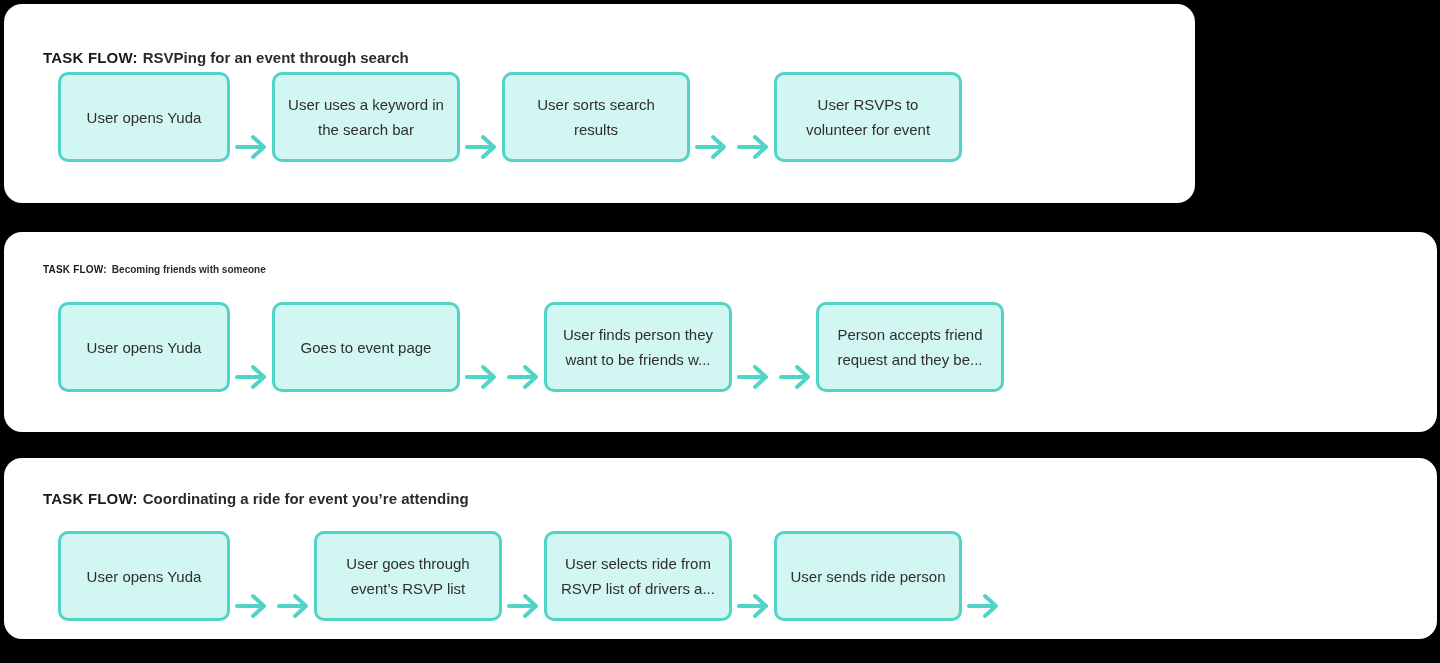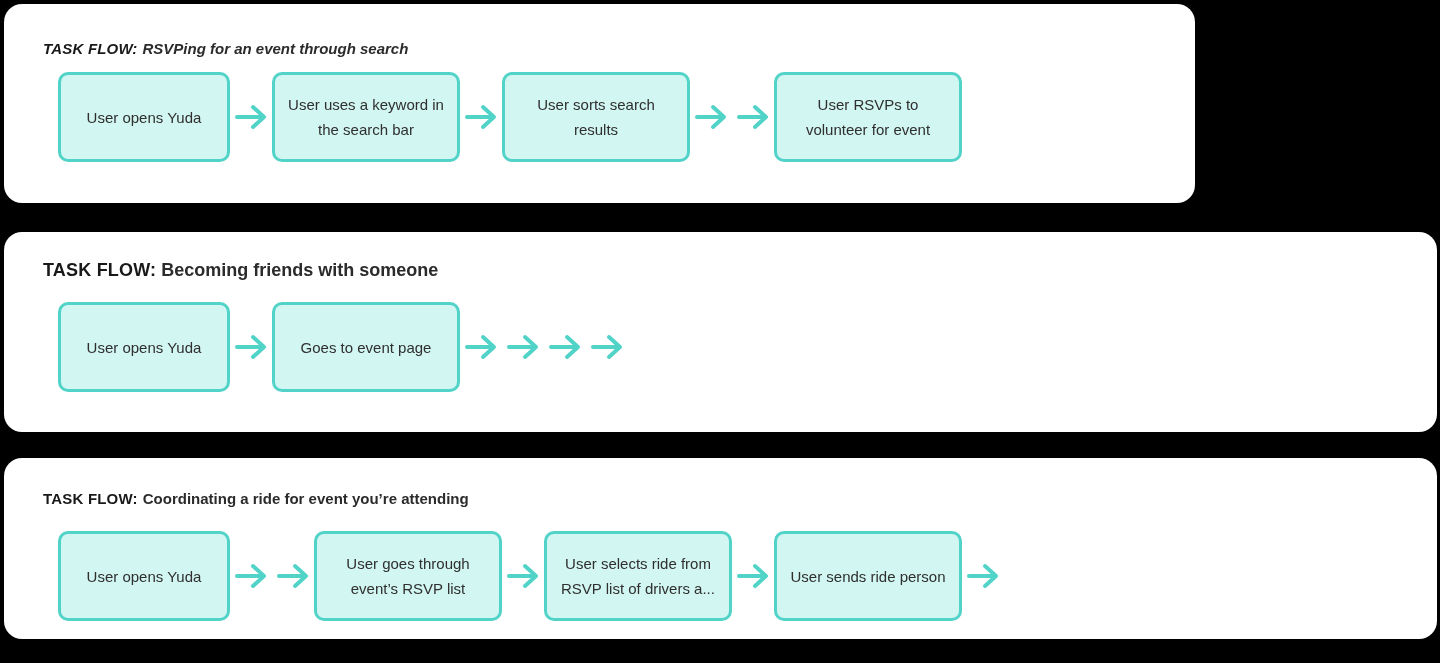--- a/index.html
+++ b/index.html
@@ -27,35 +27,35 @@
   .panel-3 { left: 4px;  top: 458px; width: 1433px; height: 181px; }
 
   .panel-title {
     position: absolute;
     left: 39px;
     font-size: 15px;
     line-height: 20px;
     color: var(--title-text, #2b2b2b);
     white-space: nowrap;
   }
-  .panel-1 .panel-title { top: 35px; font-style: italic; }
+  .panel-1 .panel-title { top: 44px; }
   .panel-2 .panel-title { top: 28px; }
   .panel-3 .panel-title { top: 31px; }
   .panel-title .label {
     font-weight: 700;
     color: var(--title-label-text, #191919);
     letter-spacing: 0.2px;
   }
   .panel-title .text { margin-left: 5px; }
 
   .flow-row {
     position: absolute;
     left: 54px;
     display: flex;
-    align-items: center;
+    align-items: flex-end;
   }
   .panel-1 .flow-row { top: 68px; }
   .panel-2 .flow-row { top: 70px; }
   .panel-3 .flow-row { top: 73px; }
 
   .step-box {
     flex: none;
     box-sizing: border-box;
     width: 188px;
     height: 90px;
@@ -135,21 +135,21 @@
             </g>
           </svg>
         </div>
         <div class="step-box">
           <span>User RSVPs to volunteer for event</span>
         </div>
       </div>
   </section>
 
   <section class="panel panel-2">
-    <h2 class="panel-title" style="margin:0;font-size:18px;">
+    <h2 class="panel-title" style="margin:0;font-size:10px;">
       <span class="label">TASK FLOW:</span><span class="text">Becoming friends with someone</span>
     </h2>
     <div class="flow-row">
         <div class="step-box first">
           <span>User opens Yuda</span>
         </div>
         <div class="arrow-cell">
           <svg width="34" height="30" viewBox="0 0 34 30" aria-hidden="true">
             <g fill="none" stroke="currentColor" stroke-width="4" stroke-linecap="round" stroke-linejoin="round">
               <path d="M3 15 H29"></path>
@@ -169,35 +169,41 @@
           </svg>
         </div>
         <div class="arrow-cell">
           <svg width="34" height="30" viewBox="0 0 34 30" aria-hidden="true">
             <g fill="none" stroke="currentColor" stroke-width="4" stroke-linecap="round" stroke-linejoin="round">
               <path d="M3 15 H29"></path>
               <path d="M19 5 L30 15 L19 25"></path>
             </g>
           </svg>
         </div>
-        <div class="arrow-cell">
-          <svg width="34" height="30" viewBox="0 0 34 30" aria-hidden="true">
-            <g fill="none" stroke="currentColor" stroke-width="4" stroke-linecap="round" stroke-linejoin="round">
-              <path d="M3 15 H29"></path>
-              <path d="M19 5 L30 15 L19 25"></path>
-            </g>
-          </svg>
-        </div>
-        <div class="arrow-cell">
-          <svg width="34" height="30" viewBox="0 0 34 30" aria-hidden="true">
-            <g fill="none" stroke="currentColor" stroke-width="4" stroke-linecap="round" stroke-linejoin="round">
-              <path d="M3 15 H29"></path>
-              <path d="M19 5 L30 15 L19 25"></path>
-            </g>
-          </svg>
+        <div class="step-box">
+          <span>User finds person they want to be friends w...</span>
+        </div>
+        <div class="arrow-cell">
+          <svg width="34" height="30" viewBox="0 0 34 30" aria-hidden="true">
+            <g fill="none" stroke="currentColor" stroke-width="4" stroke-linecap="round" stroke-linejoin="round">
+              <path d="M3 15 H29"></path>
+              <path d="M19 5 L30 15 L19 25"></path>
+            </g>
+          </svg>
+        </div>
+        <div class="arrow-cell">
+          <svg width="34" height="30" viewBox="0 0 34 30" aria-hidden="true">
+            <g fill="none" stroke="currentColor" stroke-width="4" stroke-linecap="round" stroke-linejoin="round">
+              <path d="M3 15 H29"></path>
+              <path d="M19 5 L30 15 L19 25"></path>
+            </g>
+          </svg>
+        </div>
+        <div class="step-box">
+          <span>Person accepts friend request and they be...</span>
         </div>
       </div>
   </section>
 
   <section class="panel panel-3">
     <h2 class="panel-title" style="margin:0;font-size:15px;">
       <span class="label">TASK FLOW:</span><span class="text">Coordinating a ride for event you’re attending</span>
     </h2>
     <div class="flow-row">
         <div class="step-box first">

